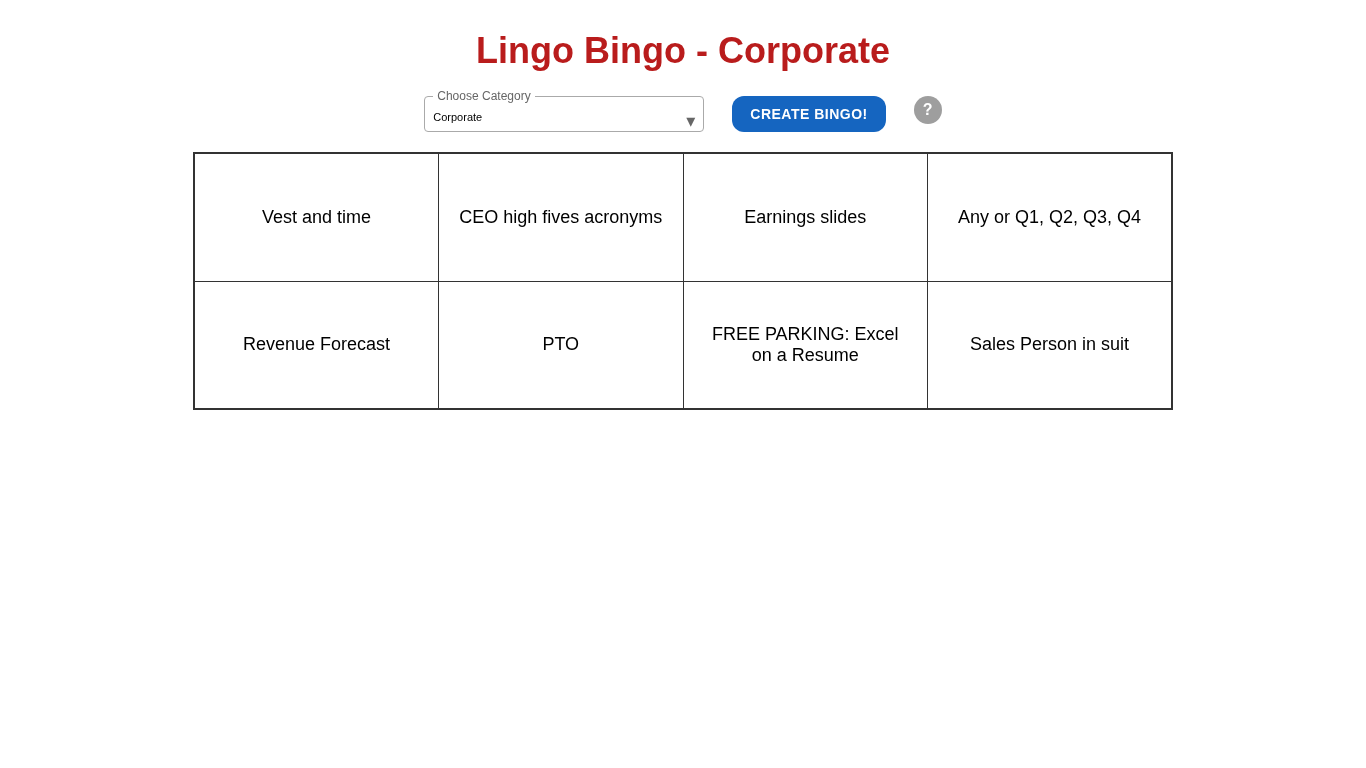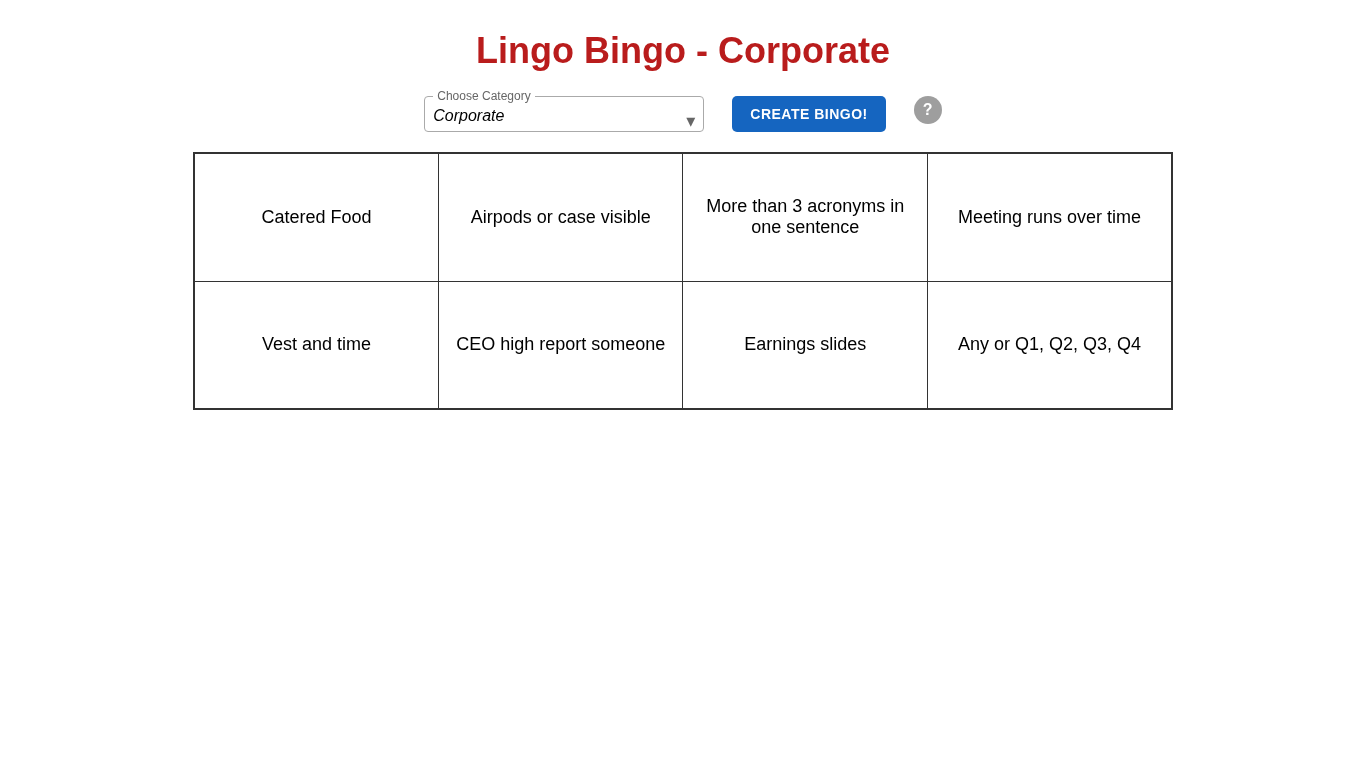--- a/index.html
+++ b/index.html
@@ -49,47 +49,46 @@
       font-size: 12px;
       color: #666;
       background: #fff;
       padding: 0 4px;
     }
 
     .category-select {
       width: 100%;
       border: none;
       outline: none;
-      font-size: 16px;
+      font-size: 11px;
       background: transparent;
       appearance: none;
       -webkit-appearance: none;
       cursor: pointer;
       padding-right: 20px;
-      font-style: italic;
     }
 
     .select-arrow {
       position: absolute;
       right: 8px;
       top: 50%;
       transform: translateY(-20%);
       pointer-events: none;
       color: #666;
       font-size: 18px;
     }
 
     .create-btn {
       background-color: #1565c0;
       color: #ffffff;
       border: none;
       padding: 10px 18px;
       font-size: 14px;
       font-weight: bold;
-      border-radius: 5px;
+      border-radius: 12px;
       cursor: pointer;
       letter-spacing: 0.5px;
     }
 
     .help-btn {
       width: 28px;
       height: 28px;
       border-radius: 50%;
       background-color: #9e9e9e;
       color: #ffffff;
@@ -129,26 +128,26 @@
     <span class="category-label">Choose Category</span>
     <select class="category-select"><option>Corporate</option></select>
     <span class="select-arrow">▾</span>
   </div>
   <button class="create-btn">CREATE BINGO!</button>
   <button class="help-btn">?</button>
 </div>
 
 <table class="bingo-grid">
   <tbody id="bingo-body">
-  <tr>
-        <td class="bingo-cell">Catered Food</td>
-        <td class="bingo-cell">Airpods or case visible</td>
-        <td class="bingo-cell">More than 3 acronyms in one sentence</td>
-        <td class="bingo-cell">Meeting runs over time</td>
+      <tr>
+        <td class="bingo-cell">Vest and time</td>
+        <td class="bingo-cell">CEO high fives acronyms</td>
+        <td class="bingo-cell">Earnings slides</td>
+        <td class="bingo-cell">Any or Q1, Q2, Q3, Q4</td>
       </tr>
       <tr>
-        <td class="bingo-cell">Vest and time</td>
-        <td class="bingo-cell">CEO high report someone</td>
-        <td class="bingo-cell">Earnings slides</td>
-        <td class="bingo-cell">Any or Q1, Q2, Q3, Q4</td>
+        <td class="bingo-cell">Revenue Forecast</td>
+        <td class="bingo-cell">PTO</td>
+        <td class="bingo-cell">FREE PARKING: Excel on a Resume</td>
+        <td class="bingo-cell">Sales Person in suit</td>
       </tr>
     </tbody>
 </table>
 
 </body></html>

